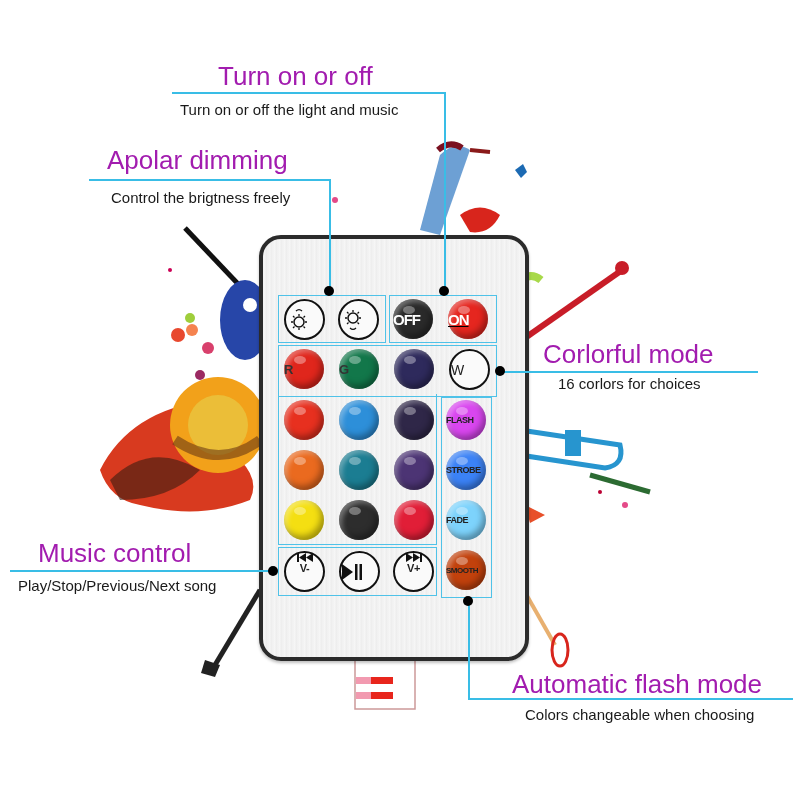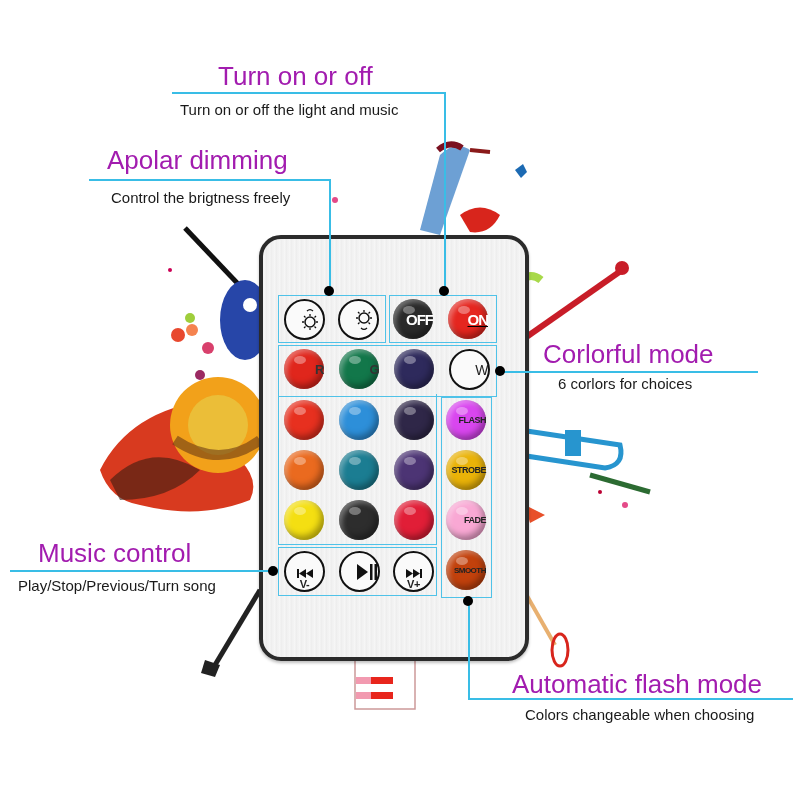--- a/index.html
+++ b/index.html
@@ -6,21 +6,21 @@
   #stage{position:relative;width:800px;height:800px;overflow:hidden;background:#fff;font-family:"Liberation Sans",sans-serif;}
   .abs{position:absolute;}
   .title{color:#a21caf;font-size:26px;white-space:nowrap;line-height:1;text-align:right;}
   .sub{color:#1a1a1a;font-size:15px;white-space:nowrap;line-height:1;}
   .hline{position:absolute;height:1.5px;background:#39bde6;}
   .vline{position:absolute;width:1.5px;background:#39bde6;}
   .dot{position:absolute;width:10px;height:10px;border-radius:50%;background:#000;}
   .remote{position:absolute;left:259px;top:235px;width:262px;height:418px;border:4px solid #2b2b2b;border-radius:22px;
     background:repeating-linear-gradient(90deg,#f1f1f1 0px,#f7f7f7 2px,#ececec 3px,#f3f3f3 5px);box-shadow:0 2px 3px rgba(0,0,0,.25);}
   .box{position:absolute;border:1.5px solid #4fc2e8;}
-  .btn{position:absolute;width:40px;height:40px;border-radius:50%;display:flex;align-items:center;justify-content:flex-end;
+  .btn{position:absolute;width:40px;height:40px;border-radius:50%;display:flex;align-items:center;justify-content:flex-start;
     box-shadow:inset -3px -4px 6px rgba(0,0,0,.35), inset 3px 3px 5px rgba(255,255,255,.35);cursor:pointer;}
   .btn::after{content:"";position:absolute;left:10px;top:7px;width:12px;height:8px;border-radius:50%;background:rgba(255,255,255,.35);}
   .btn-outline{background:#fafafa;border:2px solid #111;width:37px;height:37px;box-shadow:none;}
   .btn-outline::after{display:none;}
   .lbl{font-weight:bold;color:#fff;font-size:15px;letter-spacing:-1px;position:relative;z-index:1;}
   .glbl{font-weight:bold;color:#222;font-size:9px;letter-spacing:-0.5px;position:relative;z-index:1;}
   .deco{position:absolute;}
 </style>
 </head>
 <body>
@@ -146,24 +146,24 @@
   <div class="btn" style="left:339px;top:450px;background:#1b7d92;"></div>
   <div class="btn" style="left:394px;top:450px;background:#4c3474;"></div>
 
   <div class="btn" style="left:284px;top:500px;background:#f4df12;"></div>
   <div class="btn" style="left:339px;top:500px;background:#2d2d2d;"></div>
   <div class="btn" style="left:394px;top:500px;background:#e11e37;"></div>
 
   <div class="btn" style="left:446px;top:400px;background:#d946ef;">
       <span class="glbl">FLASH</span>
     </div>
-  <div class="btn" style="left:446px;top:450px;background:#eab308;">
+  <div class="btn" style="left:446px;top:450px;background:#3b82f6;">
       <span class="glbl">STROBE</span>
     </div>
-  <div class="btn" style="left:446px;top:500px;background:#f9a8d4;">
+  <div class="btn" style="left:446px;top:500px;background:#7dd3fc;">
       <span class="glbl">FADE</span>
     </div>
   <div class="btn" style="left:446px;top:550px;background:#c2410c;">
       <span class="glbl" style="font-size:8px;">SMOOTH</span>
     </div>
 
   <div class="btn btn-outline" style="left:284px;top:551px;flex-direction:column;">
     <svg width="18" height="9" viewBox="0 0 18 9">
         <rect x="1" y="0" width="2" height="9" fill="#111"></rect>
         <polygon points="10,0 3,4.5 10,9" fill="#111"></polygon>
@@ -195,26 +195,26 @@
 
   <div class="abs sub" style="left:180px;top:102px;">Turn on or off the light and music</div>
   <div class="hline" style="left:89px;top:179px;width:241px;"></div>
   <div class="vline" style="left:329px;top:179px;height:113px;"></div>
   <div class="dot" style="left:324px;top:286px;"></div>
   <div class="abs title" style="left:543px;top:341px;">Corlorful mode</div>
 
   <div class="abs sub" style="left:111px;top:190px;">Control the brigtness freely</div>
   <div class="hline" style="left:500px;top:371px;width:258px;"></div>
   <div class="dot" style="left:495px;top:366px;"></div>
-  <div class="abs sub" style="left:558px;top:376px;">6 corlors for choices</div>
+  <div class="abs sub" style="left:558px;top:376px;">16 corlors for choices</div>
 
   <div class="abs title" style="left:38px;top:540px;">Music control</div>
   <div class="hline" style="left:10px;top:570px;width:262px;"></div>
   <div class="dot" style="left:268px;top:566px;"></div>
-  <div class="abs sub" style="left:18px;top:578px;">Play/Stop/Previous/Turn song</div>
+  <div class="abs sub" style="left:18px;top:578px;">Play/Stop/Previous/Next song</div>
 
   <div class="vline" style="left:468px;top:600px;height:99px;"></div>
   <div class="dot" style="left:463px;top:596px;"></div>
   <div class="hline" style="left:468px;top:698px;width:325px;"></div>
   <div class="abs title" style="left:512px;top:671px;">Automatic flash mode</div>
   <div class="abs sub" style="left:525px;top:707px;">Colors changeable when choosing</div>
 
 </div>
 
 </body></html>

